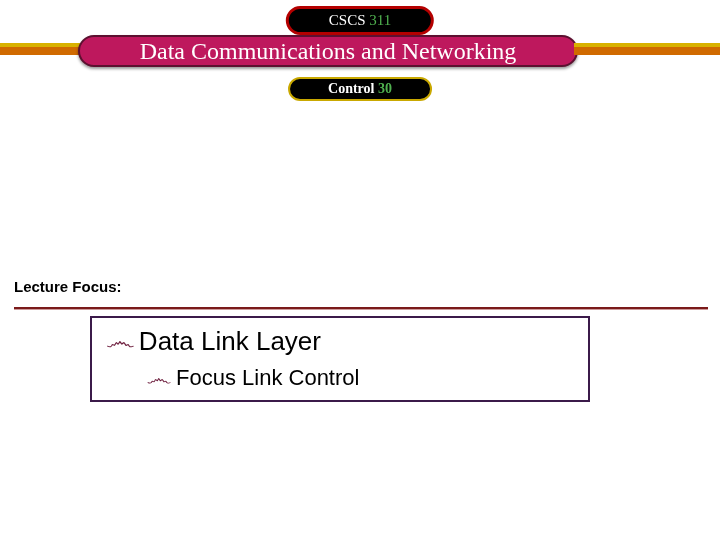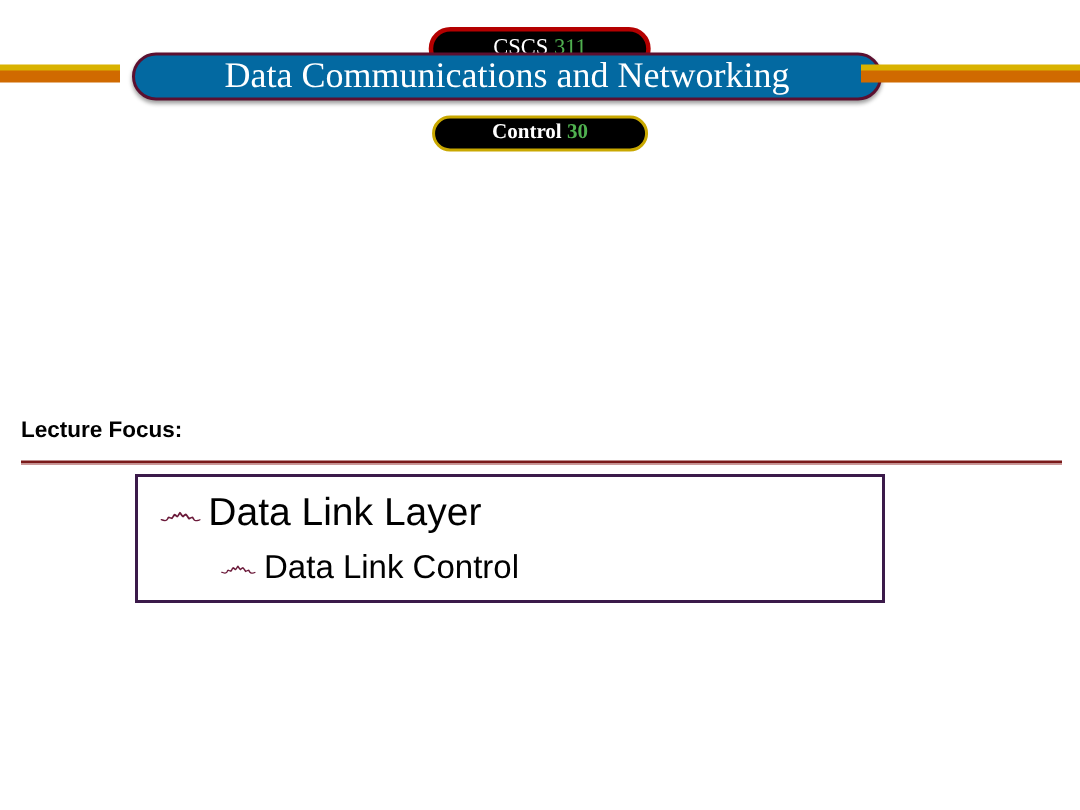--- a/index.html
+++ b/index.html
@@ -6,21 +6,21 @@
   body {
     width: 720px;
     height: 540px;
     background: #fff;
     font-family: Georgia, 'Times New Roman', serif;
     position: relative;
     overflow: hidden;
   }
   .course-pill {
     position: absolute;
-    top: 18px;
+    top: 6px;
     left: 50%;
     transform: translateX(-50%);
     background: #000;
     border: 3px solid #b40000;
     border-radius: 20px;
     padding: 3px 40px;
     color: #fff;
     font-family: 'Times New Roman', serif;
     font-size: 15px;
   }
@@ -37,24 +37,24 @@
     top: 8px;
     height: 16px;
   }
   .bar-left { left: 0; width: 80px; }
   .bar-right { right: 0; width: 146px; }
   .bar-layer1 { position:absolute; top:0; left:0; right:0; height:8px; background:#d9b200; }
   .bar-layer2 { position:absolute; top:4px; left:0; right:0; height:8px; background:#d06a00; }
   .title-pill {
     position: absolute;
     top: 0;
-    left: 88px;
+    left: 78px;
     width: 500px;
     height: 32px;
-    background: #0369a1;
+    background: #be185d;
     border: 2px solid #5c1030;
     border-radius: 16px;
     text-align: center;
     color: #fff;
     font-family: 'Times New Roman', serif;
     font-size: 24px;
     line-height: 28px;
     box-shadow: 0 2px 3px rgba(0,0,0,0.4);
   }
   .lecture-pill {
@@ -157,15 +157,15 @@
 <div class="focus-heading">Lecture Focus:</div>
 <div class="focus-rule"></div>
 
 <div class="focus-box">
   <div class="bullet-row b1">
     <span class="dec">෴</span>
     <span class="t1">Data Link Layer</span>
   </div>
   <div class="bullet-row b2">
     <span class="dec">෴</span>
-    <span class="t2">Data Link Control</span>
+    <span class="t2">Focus Link Control</span>
   </div>
 </div>
 
 </body></html>

